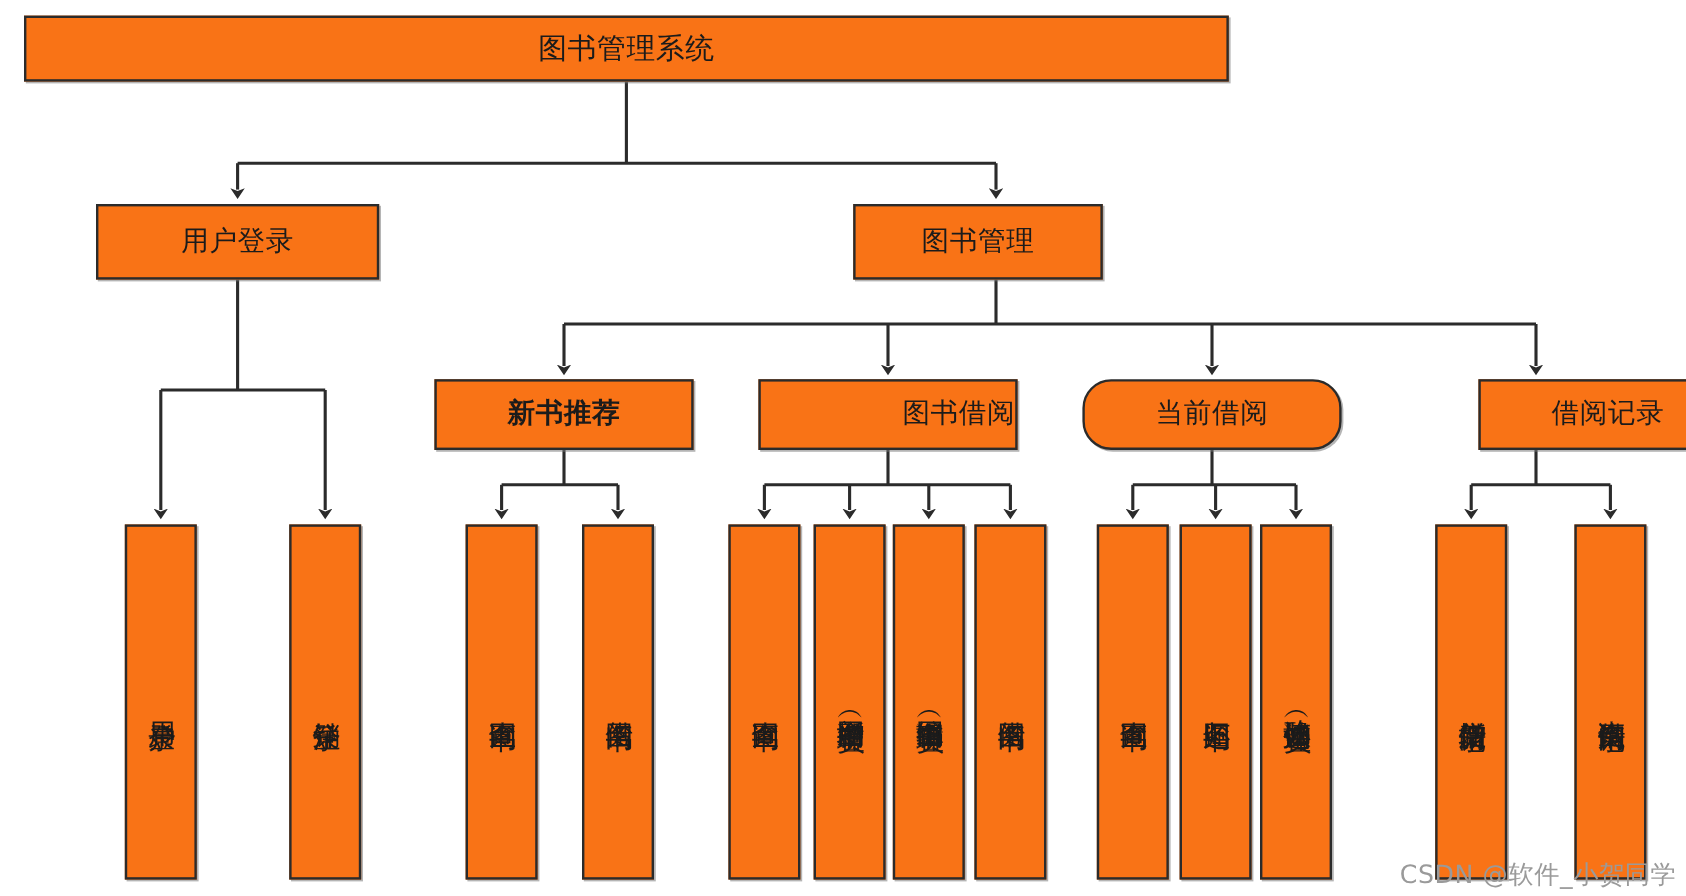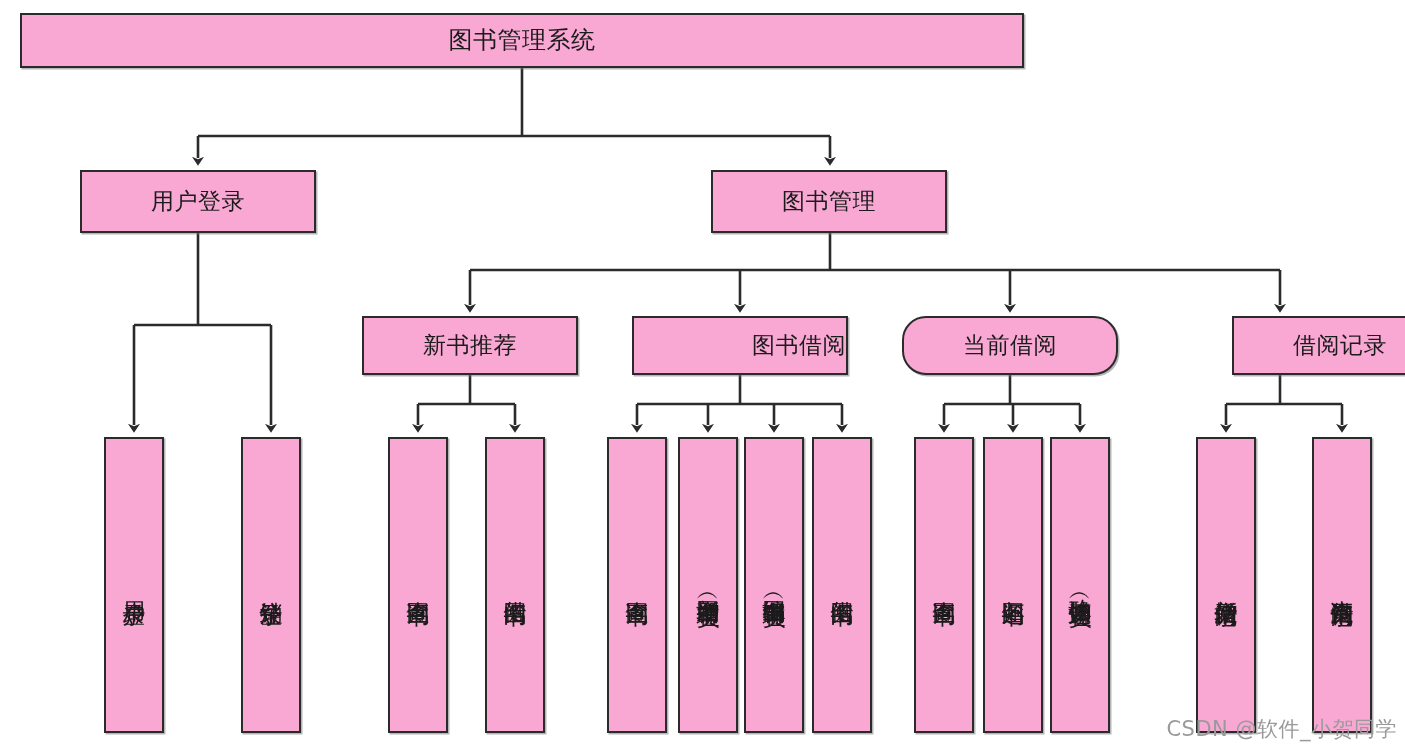--- a/index.html
+++ b/index.html
@@ -23,21 +23,21 @@
     left: 0;
     top: 0;
     width: 1405px;
     height: 747px;
     pointer-events: none;
   }
   .node {
     position: absolute;
     box-sizing: border-box;
     border: 2.5px solid #2b2b2b;
-    background: #f9a8d4;
+    background: #f97316;
     display: flex;
     align-items: center;
     justify-content: center;
     color: #1b1b1b;
     box-shadow: 1.5px 1.5px 0 rgba(120,120,120,0.55);
   }
   .node .label {
     display: block;
     text-align: center;
     line-height: 1.12;
@@ -130,25 +130,25 @@
     </g>
   </svg>
 
   <div class="node h root" style="left: 20px; top: 13px; width: 1004px; height: 55px;">
     <span class="label">图书管理系统</span>
   </div>
 
   <div class="node h" style="left: 80px; top: 170px; width: 236px; height: 63px;">
     <span class="label">用户登录</span>
   </div>
-  <div class="node h" style="left: 711px; top: 170px; width: 236px; height: 63px;">
+  <div class="node h" style="left: 711px; top: 170px; width: 208px; height: 63px;">
     <span class="label">图书管理</span>
   </div>
 
-  <div class="node h" style="left: 362px; top: 316px; width: 216px; height: 59px;">
+  <div class="node h" style="left: 362px; top: 316px; width: 216px; height: 59px; font-weight: bold;">
     <span class="label">新书推荐</span>
   </div>
   <div class="node h" style="left: 632px; top: 316px; width: 216px; height: 59px; justify-content: flex-end;">
     <span class="label">图书借阅</span>
   </div>
   <div class="node h" style="left: 902px; top: 316px; width: 216px; height: 59px; border-radius: 24px;">
     <span class="label">当前借阅</span>
   </div>
   <div class="node h" style="left: 1232px; top: 316px; width: 216px; height: 59px;">
     <span class="label">借阅记录</span>

